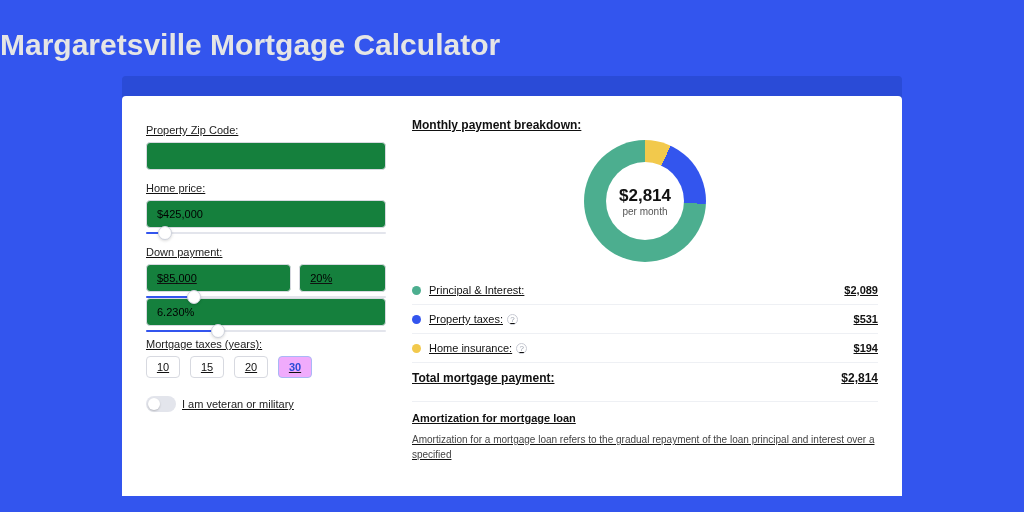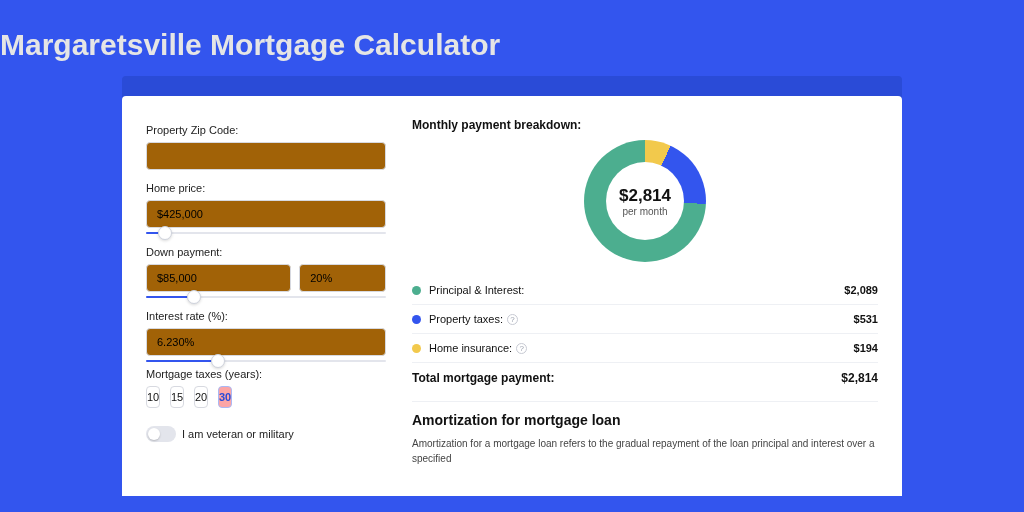--- a/index.html
+++ b/index.html
@@ -16,28 +16,29 @@
   .stage {
     width: 780px; margin: 0 auto;
     background: #2a4bd7; padding-top: 20px;
     border-radius: 4px 4px 0 0;
   }
   .card {
     background: #fff; border-radius: 4px 4px 0 0;
     padding: 22px 24px 0 24px;
     display: flex; gap: 26px;
     height: 400px;
+    text-decoration: underline;
   }
   
   .col-left { width: 240px; flex: 0 0 auto; }
   .f-label { font-size: 11px; color: #222; margin: 6px 0 6px; }
   .f-input {
     width: 100%; height: 28px; border: 1px solid #d7d9e0;
     border-radius: 4px; font-size: 11px; padding: 0 10px;
-    background: #a16207;
+    background: #15803d;
   }
   .f-row { display: flex; gap: 8px; }
   .f-row .f-input:first-child { flex: 1.9; }
   .f-row .f-input:last-child  { flex: 1; }
   .slider-track {
     position: relative; height: 2px; background: #e3e5ec;
     margin-top: 4px; border-radius: 2px;
   }
   .slider-fill {
     position: absolute; left: 0; top: 0; height: 100%;
@@ -45,26 +46,26 @@
   }
   .slider-thumb {
     position: absolute; top: 50%; width: 14px; height: 14px;
     background: #fff; border: 1px solid #cfd3dd;
     border-radius: 50%; transform: translate(-50%, -50%);
     box-shadow: 0 1px 3px rgba(0,0,0,.15);
   }
   .group-period { margin-top: 6px; }
   .periods { display: flex; gap: 10px; margin-top: 4px; }
   .period-btn {
-    width: 14px; height: 22px; font-size: 11px;
+    width: 34px; height: 22px; font-size: 11px;
     display: flex; align-items: center; justify-content: center;
     border: 1px solid #d7d9e0; border-radius: 4px; background: #fff;
     cursor: pointer;
   }
-  .period-btn.sel { background: #fca5a5; border-color: #a9b8f5; color: #2a4bd7; font-weight: 600; }
+  .period-btn.sel { background: #f0abfc; border-color: #a9b8f5; color: #2a4bd7; font-weight: 600; }
   .vet-row { display: flex; align-items: center; gap: 6px; margin-top: 18px; }
   .toggle {
     width: 30px; height: 16px; background: #e3e5ec; border-radius: 999px;
     position: relative;
   }
   .toggle::after {
     content: ""; position: absolute; left: 2px; top: 2px;
     width: 12px; height: 12px; background: #fff; border-radius: 50%;
     box-shadow: 0 1px 2px rgba(0,0,0,.2);
   }
@@ -100,21 +101,21 @@
     font-size: 8px; line-height: 9px; text-align: center;
   }
   .leg-val { font-weight: 600; }
   .total-row {
     display: flex; font-size: 12px; font-weight: 800;
     padding: 8px 0 10px; border-top: 1px solid #eef0f4;
   }
   .total-row span:first-child { flex: 1; }
 
   .divider { height: 1px; background: #eef0f4; margin: 6px 0 10px; }
-  .amort-title { font-size: 14px; font-weight: 700; margin-bottom: 8px; }
+  .amort-title { font-size: 11px; font-weight: 700; margin-bottom: 8px; }
   .amort-text { font-size: 10px; color: #444; line-height: 1.5; }
 </style>
 </head>
 <body>
 
 <h1 class="page-title">Margaretsville Mortgage Calculator</h1>
 
 <div class="stage">
   <div class="card">
 
@@ -133,21 +134,20 @@
       <div class="f-label" style="margin-top:12px">Down payment:</div>
       <div class="f-row">
         <input class="f-input" value="$85,000" style="">
         <input class="f-input" value="20%" style="">
       </div>
       <div class="slider-track">
         <div class="slider-fill" style="width: 20%;"></div>
         <div class="slider-thumb" style="left: 20%;"></div>
       </div>
 
-      <div class="f-label" style="margin-top:12px">Interest rate (%):</div>
       <input class="f-input" value="6.230%" style="">
       <div class="slider-track">
         <div class="slider-fill" style="width: 30%;"></div>
         <div class="slider-thumb" style="left: 30%;"></div>
       </div>
 
       <div class="group-period">
         <div class="f-label">Mortgage taxes (years):</div>
         <div class="periods">
             <div class="period-btn">10</div>

